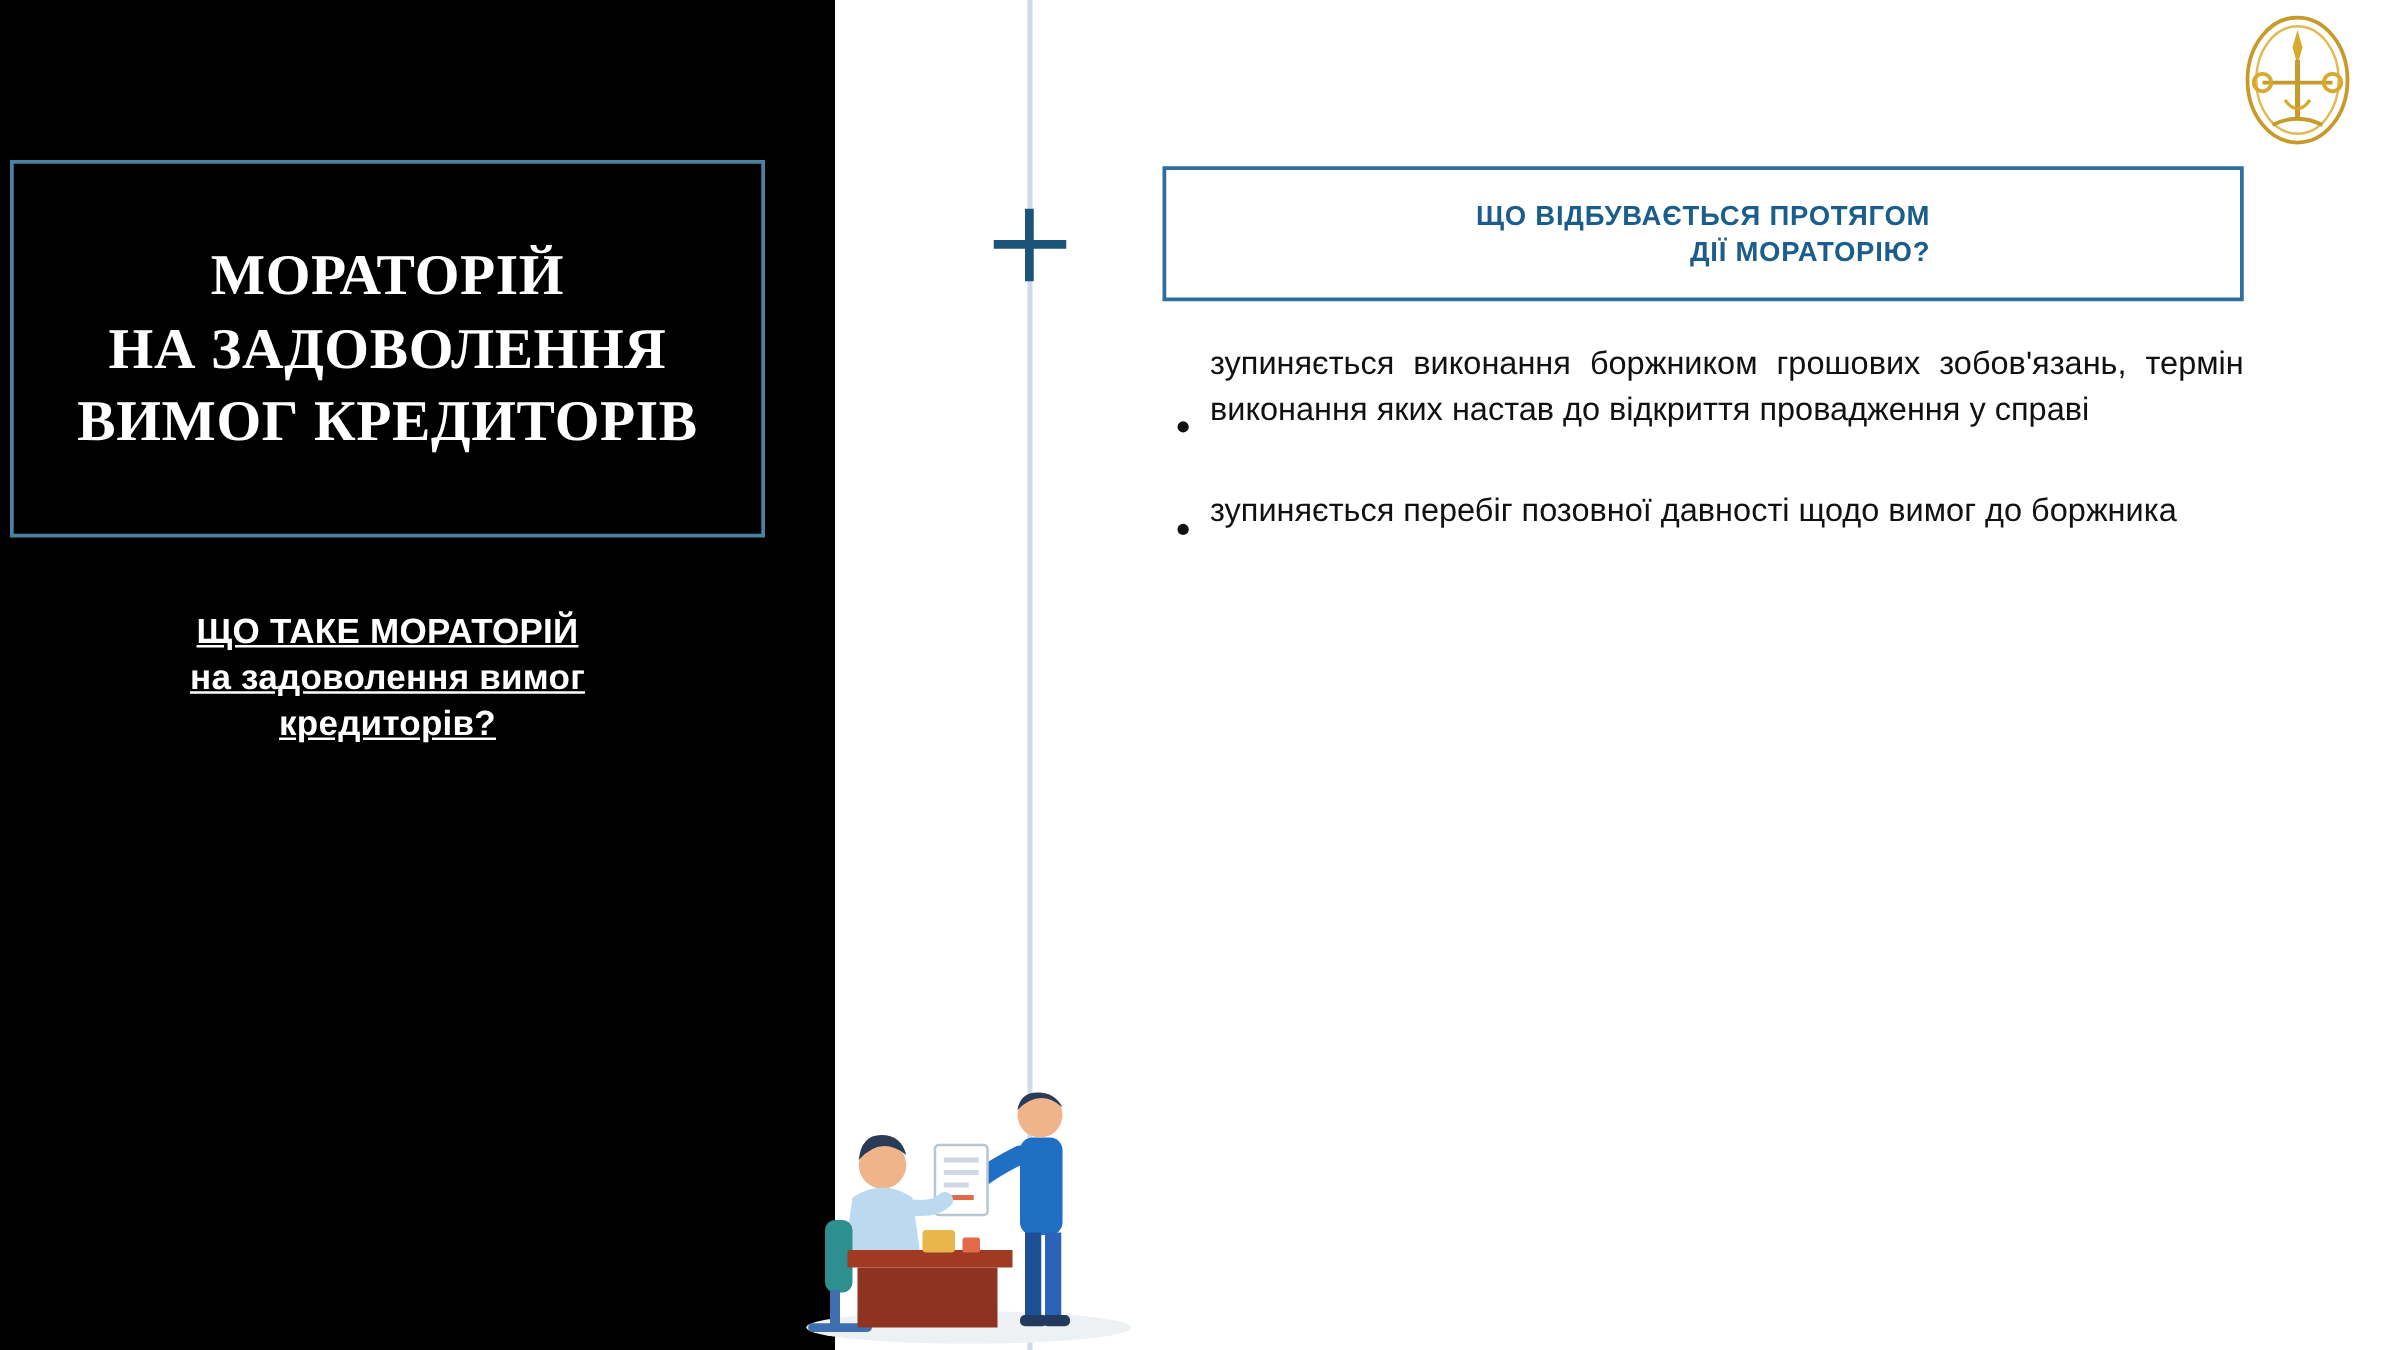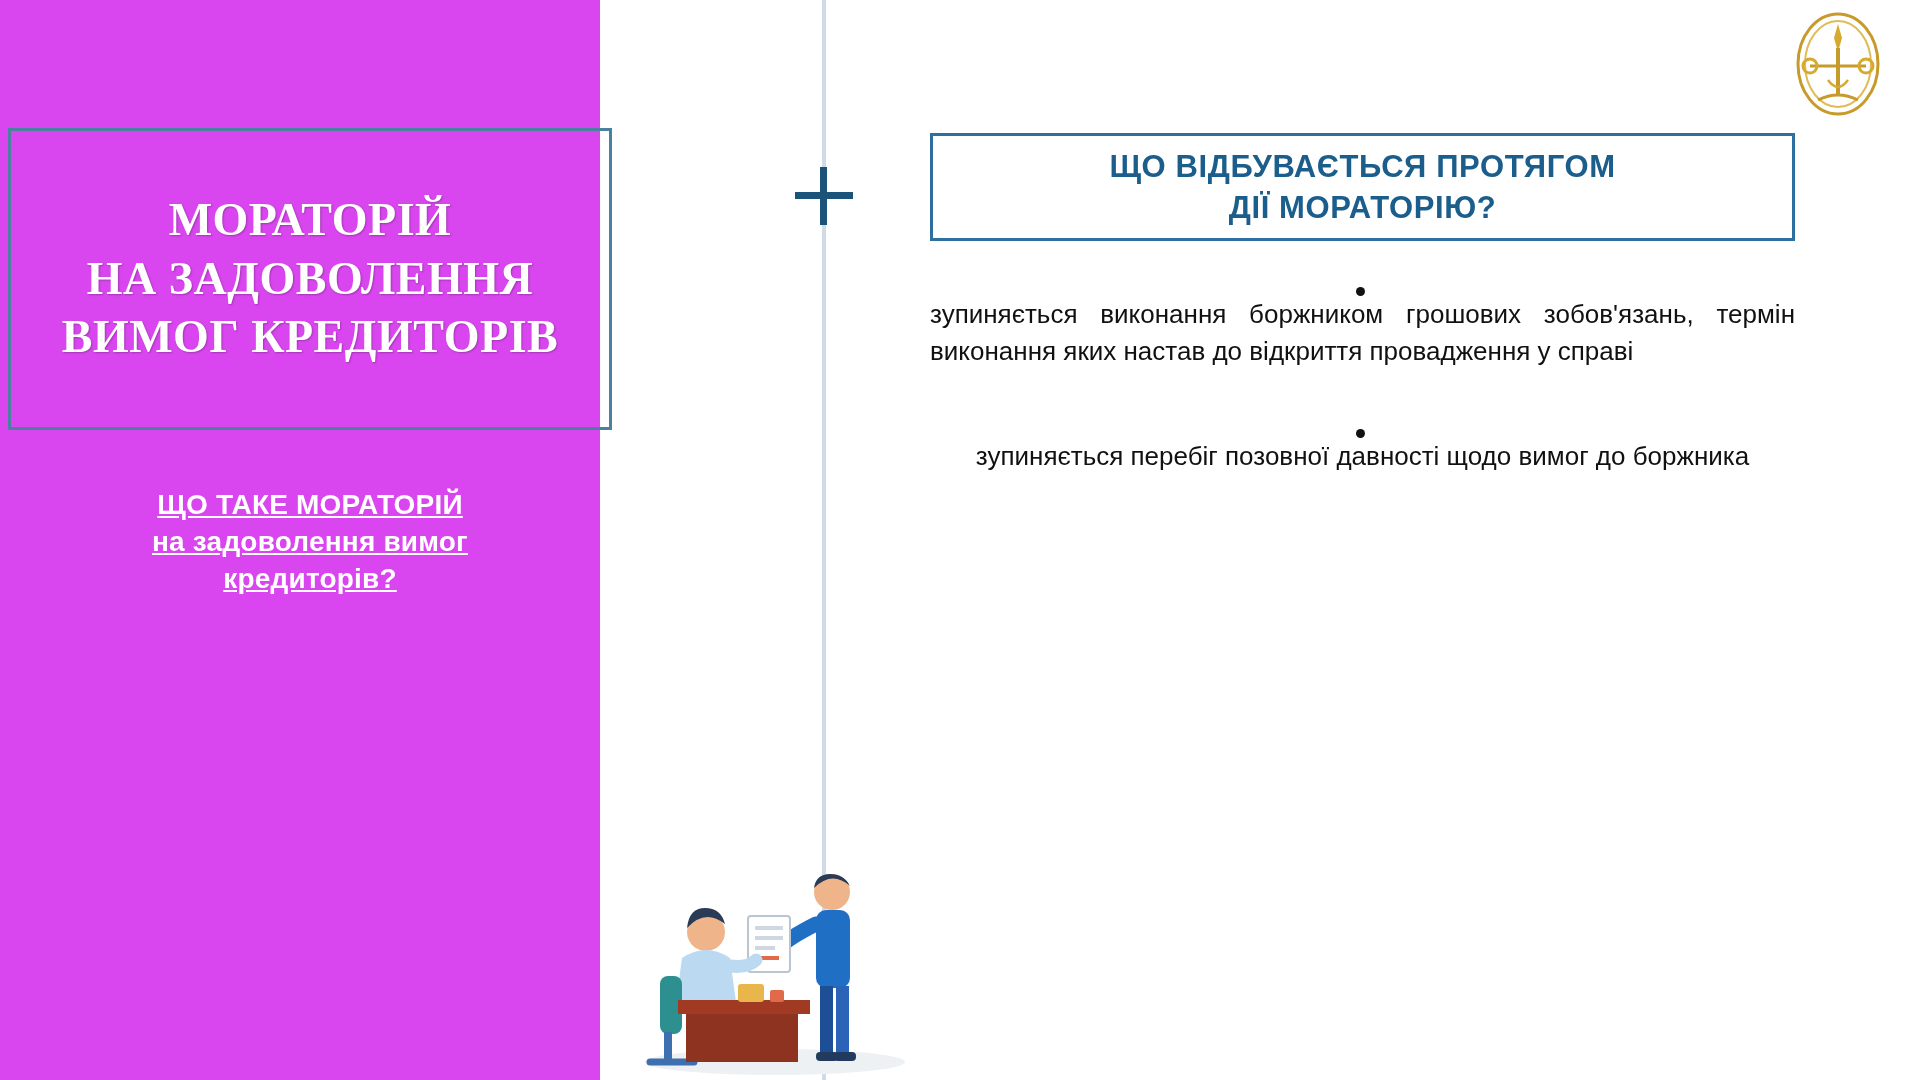--- a/index.html
+++ b/index.html
@@ -13,23 +13,23 @@
     font-family: "Liberation Sans", sans-serif;
     overflow: hidden;
     position: relative;
   }
 
   
   .left-panel {
     position: absolute;
     left: 0;
     top: 0;
-    width: 600px;
-    height: 1080px;
-    background: #d946ef;
+    width: 668px;
+    height: 1080px;
+    background: #000000;
   }
   .title-box {
     position: absolute;
     left: 8px;
     top: 128px;
     width: 604px;
     height: 302px;
     border: 3px solid #4a80a0;
     box-sizing: border-box;
     display: flex;
@@ -125,39 +125,38 @@
     width: 865px;
     height: 108px;
     border: 3px solid #2d6f9e;
     box-sizing: border-box;
     display: flex;
     align-items: center;
     justify-content: center;
   }
   .header-text {
     color: #1b5e8c;
-    font-size: 31px;
+    font-size: 22px;
     font-weight: bold;
     letter-spacing: .6px;
-    text-align: center;
+    text-align: right;
     line-height: 1.33;
     white-space: pre-line;
   }
 
   .bullets {
     position: absolute;
     left: 0;
     top: 272px;
     width: 865px;
   }
   .bullet-item {
     display: flex;
-    align-items: center;
+    align-items: flex-end;
     margin-bottom: 44px;
-    flex-direction: column;
   }
   .bullet-dot {
     flex: 0 0 auto;
     width: 9px;
     height: 9px;
     border-radius: 50%;
     background: #111111;
     margin: 15px 17px 0 12px;
   }
   .bullet-text {

